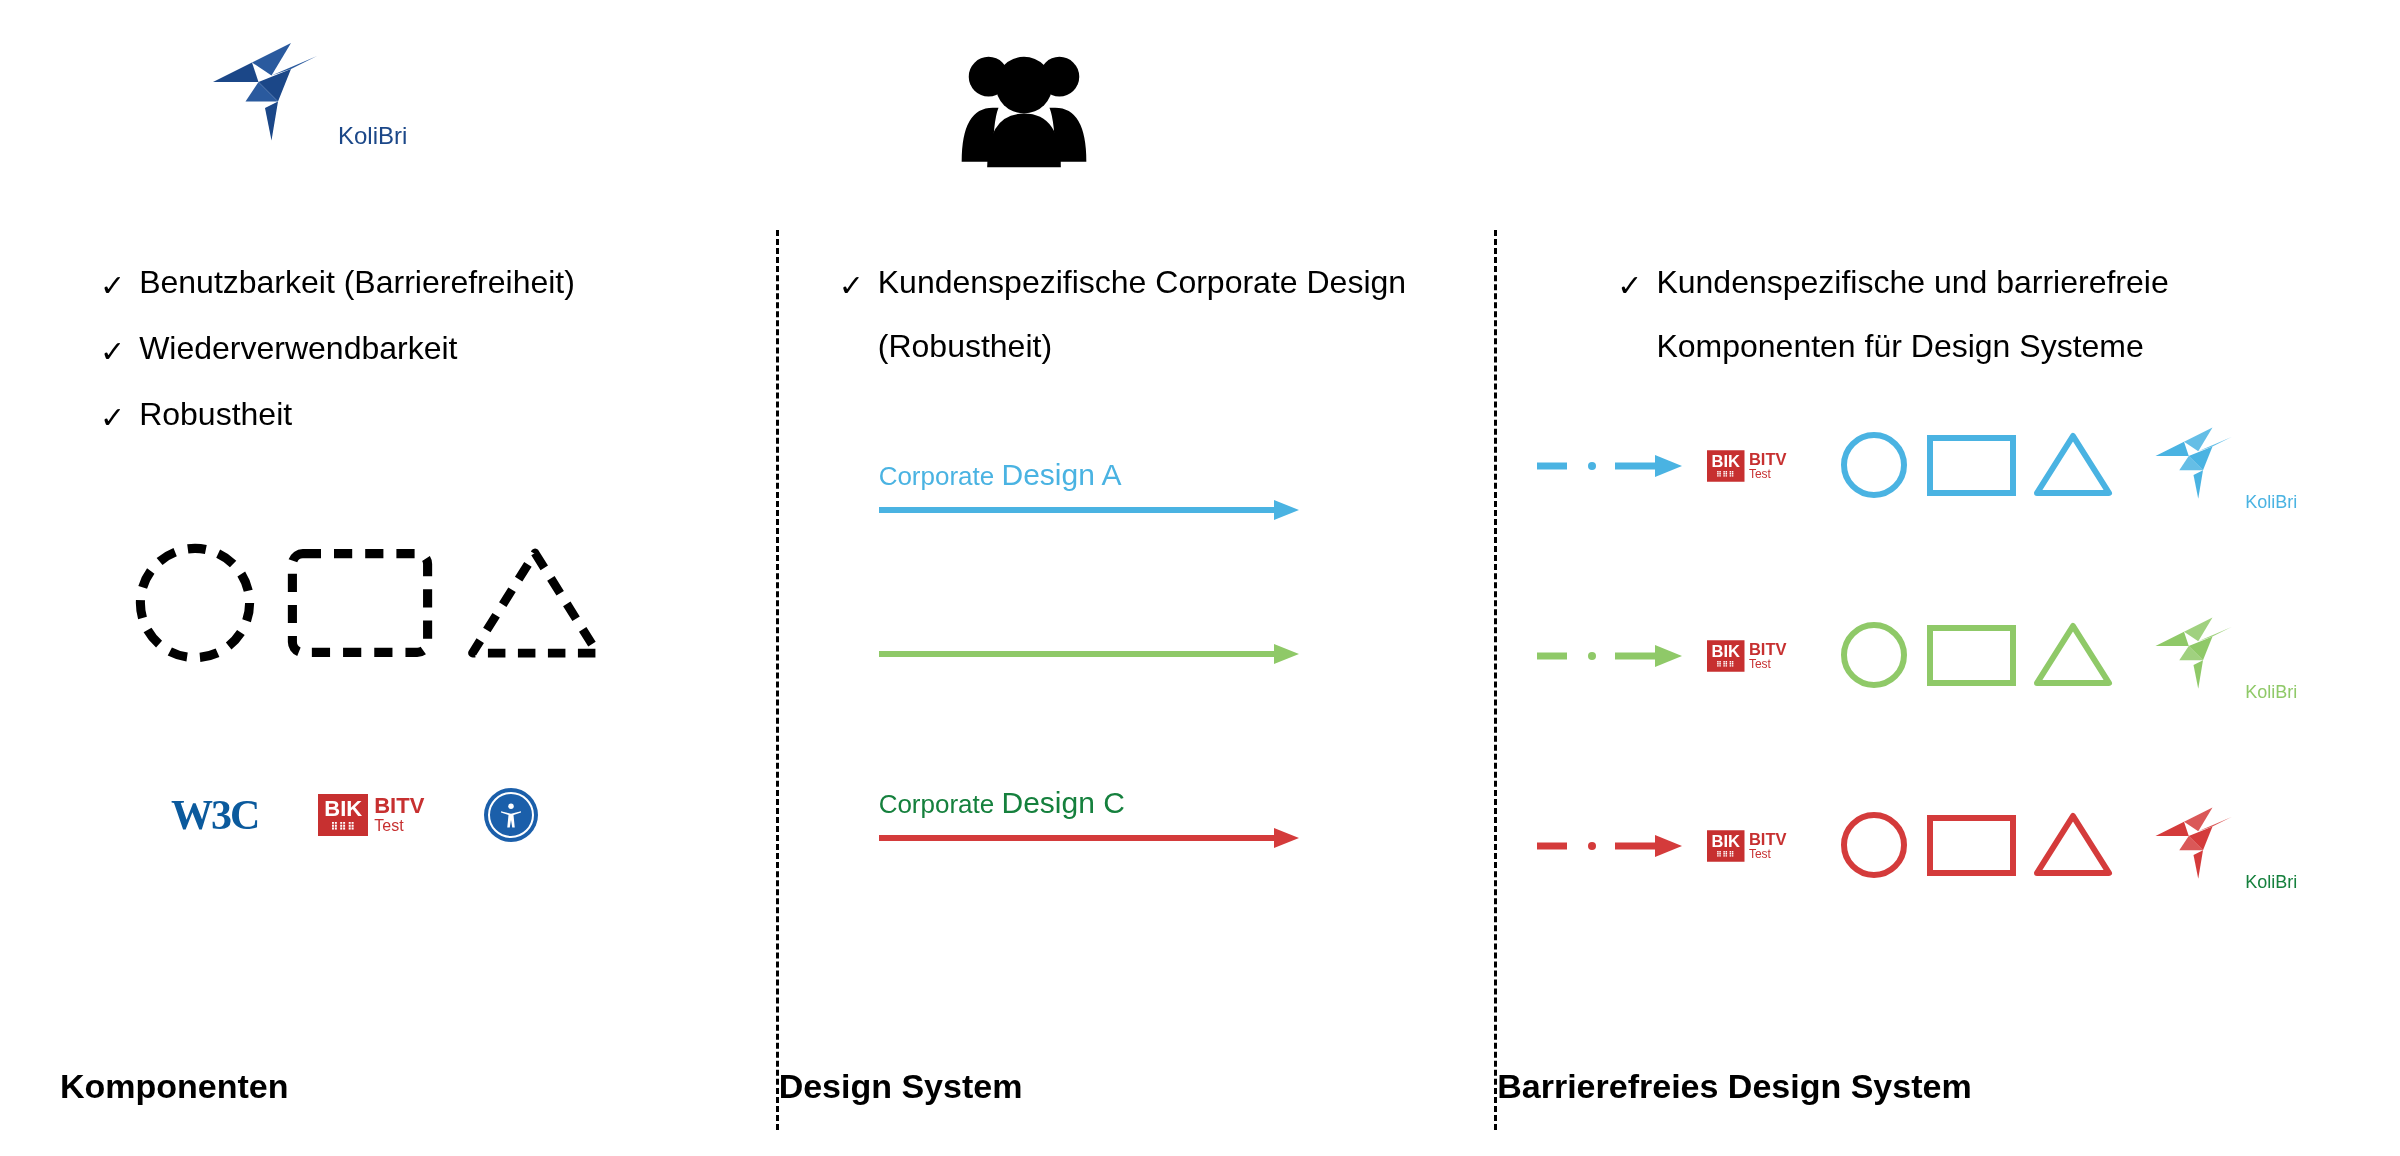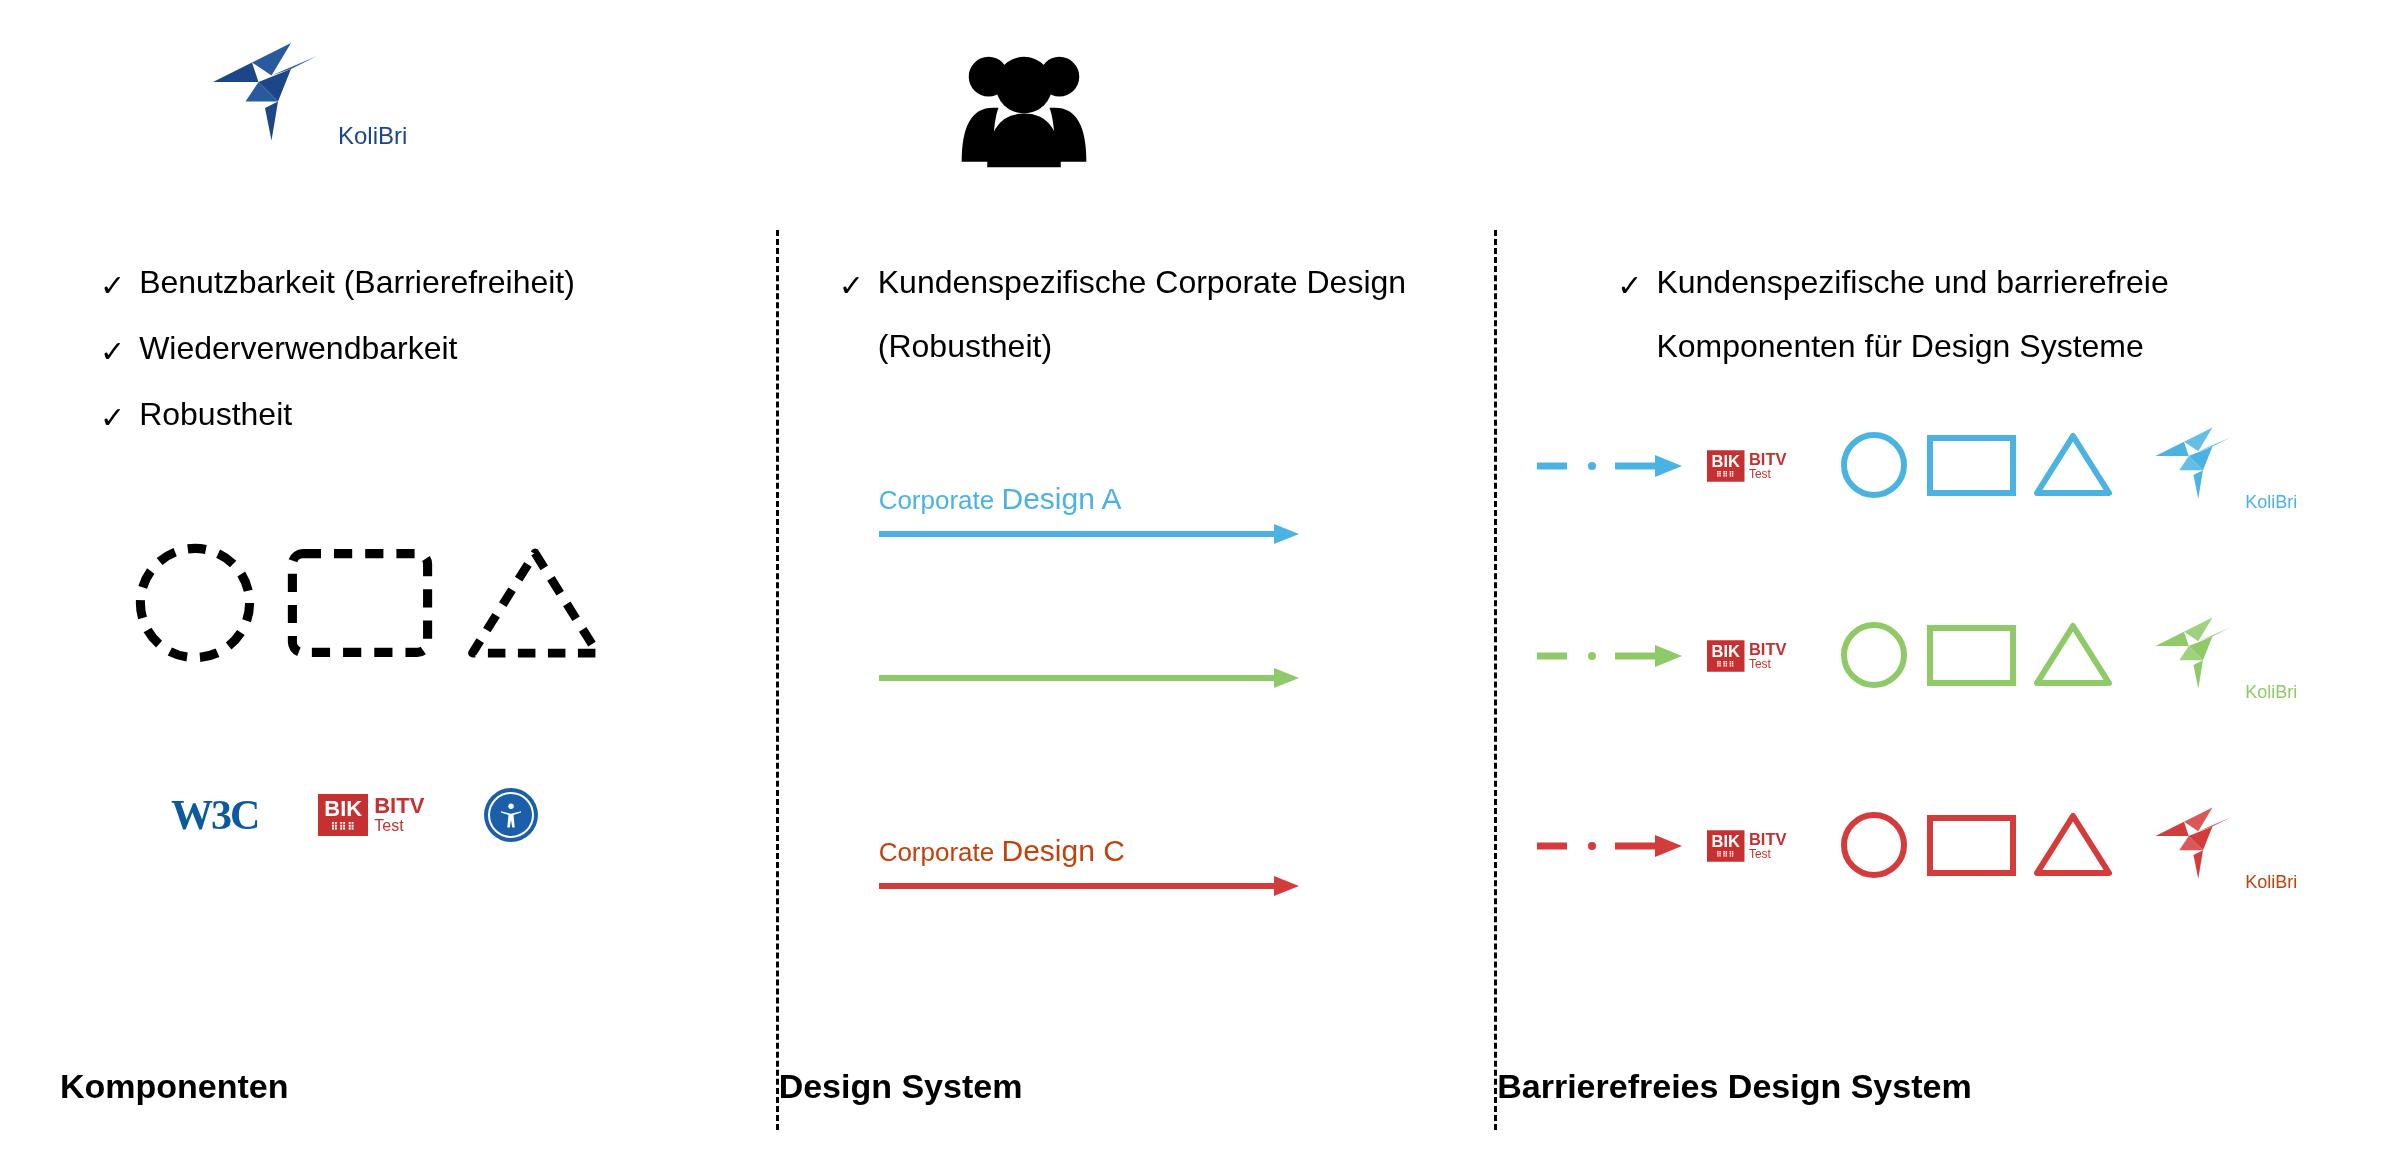--- a/index.html
+++ b/index.html
@@ -146,21 +146,20 @@
     gap: 120px;
     padding-left: 60px;
   }
   .design-row {
     display: flex;
     flex-direction: column;
     gap: 6px;
   }
   .design-label {
     font-size: 30px;
-    margin-top: 24px;
   }
   .design-label .small { font-size: 26px; }
   .col-footer {
     position: absolute;
     bottom: 0;
     left: 0;
     right: 0;
     text-align: left;
     font-size: 34px;
     font-weight: bold;
@@ -191,21 +190,21 @@
     display: flex;
     align-items: flex-end;
     gap: 4px;
     margin-left: 10px;
   }
   .kolibri-small-text {
     font-size: 18px;
   }
   .blue { color: #4ab3e2; }
   .green { color: #8fc968; }
-  .red { color: #c2410c; }
+  .red { color: #15803d; }
   .col3 .checklist { padding-left: 80px; }
   .col2 .checklist { padding-left: 20px; }
 </style>
 </head>
 <body>
 
 <div class="container">
 
   <div class="col col1">
     <div class="col-header">

